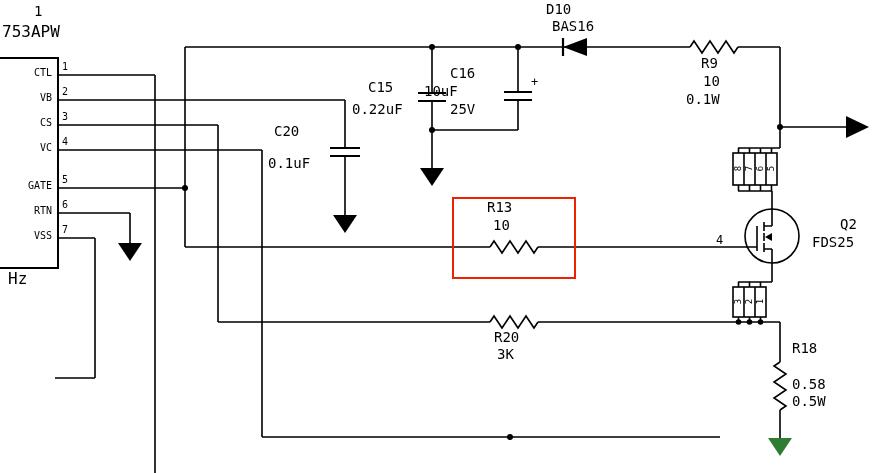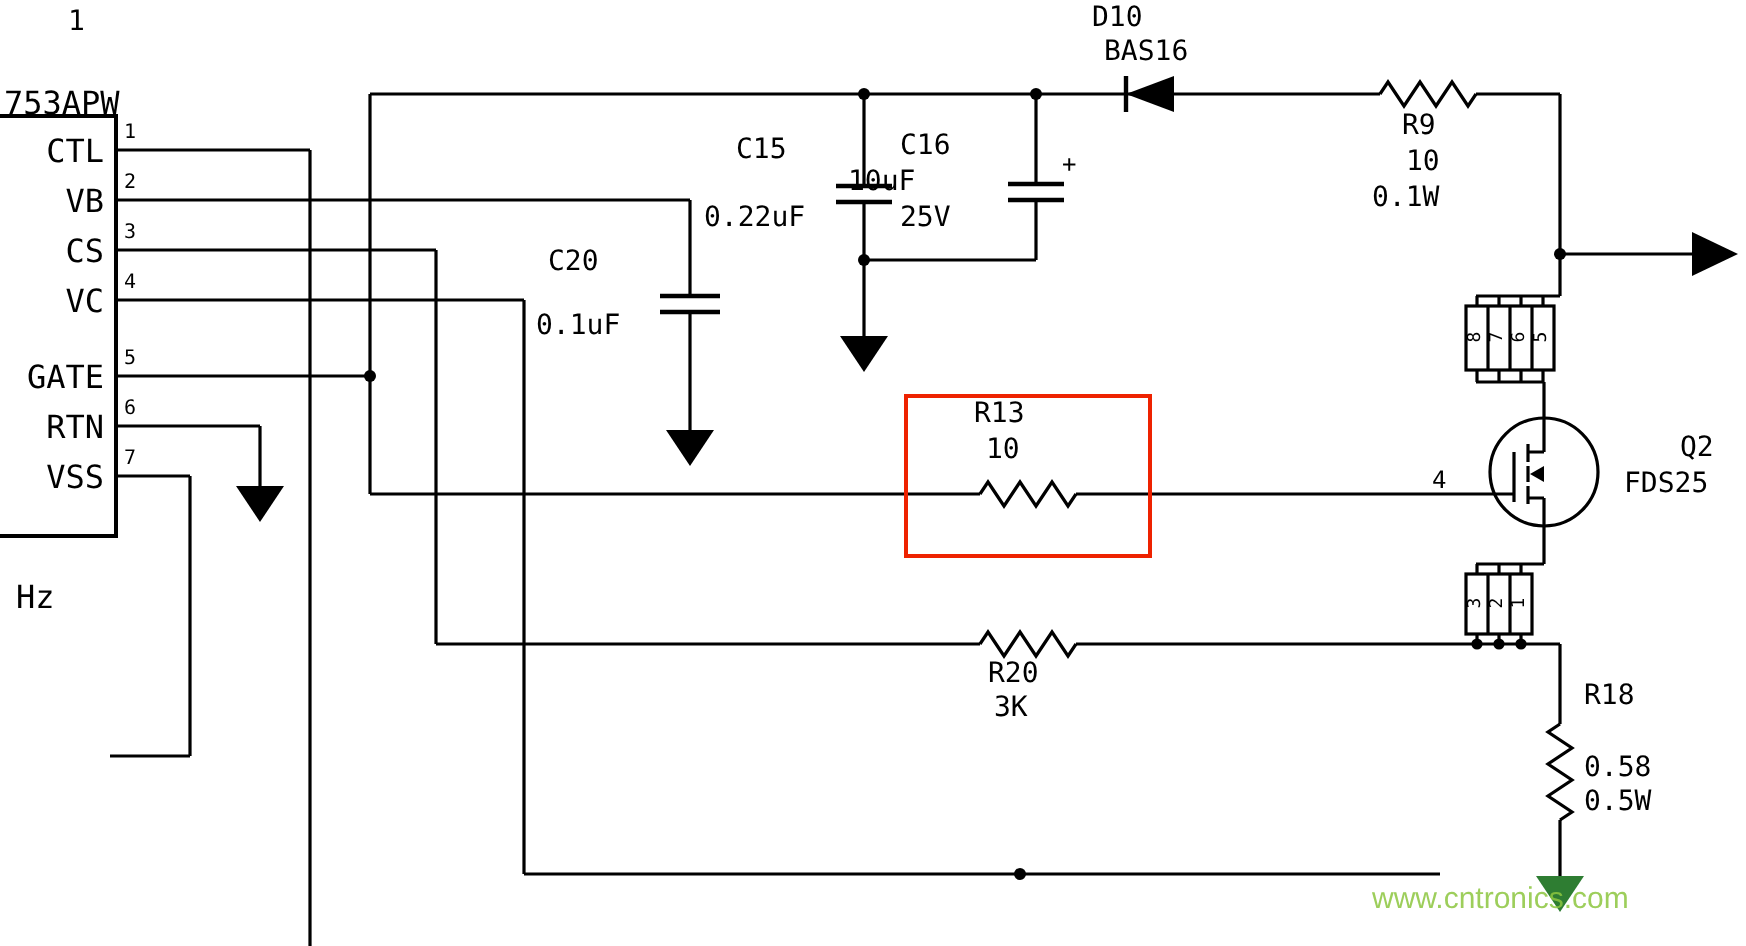--- a/index.html
+++ b/index.html
@@ -1,23 +1,23 @@
 <!DOCTYPE html>
 <html><head>
 <meta charset="utf-8">
 <style>
   html,body{margin:0;padding:0;background:#ffffff;}
   .stage{position:relative;width:873px;height:473px;background:#ffffff;overflow:hidden;
          font-family:"DejaVu Sans Mono",monospace;color:#000;}
   svg{position:absolute;left:0;top:0;}
   .lbl{position:absolute;font-size:14px;line-height:1;white-space:nowrap;}
-  .lg{font-size:16px;margin-top:20px;}
+  .lg{font-size:16px;}
   .sm{font-size:12px;}
   .xs{font-size:10px;}
-  .pin-name{position:absolute;left:0;width:52px;text-align:right;font-size:16px;line-height:1;}
+  .pin-name{position:absolute;left:0;width:52px;text-align:right;font-size:10px;line-height:1;}
   .cellnum{position:absolute;width:11px;text-align:center;font-size:9px;line-height:1;transform:rotate(-90deg);}
   .red-box{position:absolute;left:452px;top:197px;width:120px;height:78px;border:2px solid #ee2200;background:transparent;}
   .watermark{position:absolute;left:686px;top:442px;font-family:"Liberation Sans",sans-serif;
              font-size:15px;color:#8cc63f;opacity:.85;line-height:1;}
 </style>
 </head>
 <body>
 
 <div class="stage">
 
@@ -142,21 +142,21 @@
   <span class="lbl xs" style="left:62px;top:87px">2</span>
   <span class="lbl xs" style="left:62px;top:112px">3</span>
   <span class="lbl xs" style="left:62px;top:137px">4</span>
   <span class="lbl xs" style="left:62px;top:175px">5</span>
   <span class="lbl xs" style="left:62px;top:200px">6</span>
   <span class="lbl xs" style="left:62px;top:225px">7</span>
 
   <span class="lbl" style="left:274px;top:124px">C20</span>
   <span class="lbl" style="left:268px;top:156px">0.1uF</span>
 
-  <span class="lbl" style="left:368px;top:68px">C15</span>
+  <span class="lbl" style="left:368px;top:80px">C15</span>
   <span class="lbl" style="left:352px;top:102px">0.22uF</span>
 
   <span class="lbl" style="left:450px;top:66px">C16</span>
   <span class="lbl" style="left:424px;top:84px">10uF</span>
   <span class="lbl" style="left:450px;top:102px">25V</span>
   <span class="lbl sm" style="left:531px;top:76px">+</span>
 
   <span class="lbl" style="left:546px;top:2px">D10</span>
   <span class="lbl" style="left:552px;top:19px">BAS16</span>
 
@@ -179,15 +179,14 @@
   <span class="lbl sm" style="left:716px;top:234px">4</span>
 
   <span class="cellnum" style="left:733px;top:164px">8</span>
   <span class="cellnum" style="left:744px;top:164px">7</span>
   <span class="cellnum" style="left:755px;top:164px">6</span>
   <span class="cellnum" style="left:766px;top:164px">5</span>
   <span class="cellnum" style="left:733px;top:297px">3</span>
   <span class="cellnum" style="left:744px;top:297px">2</span>
   <span class="cellnum" style="left:755px;top:297px">1</span>
 
-  <span class="watermark">www.cntronics.com</span>
 
 </div>
 
 </body></html>

